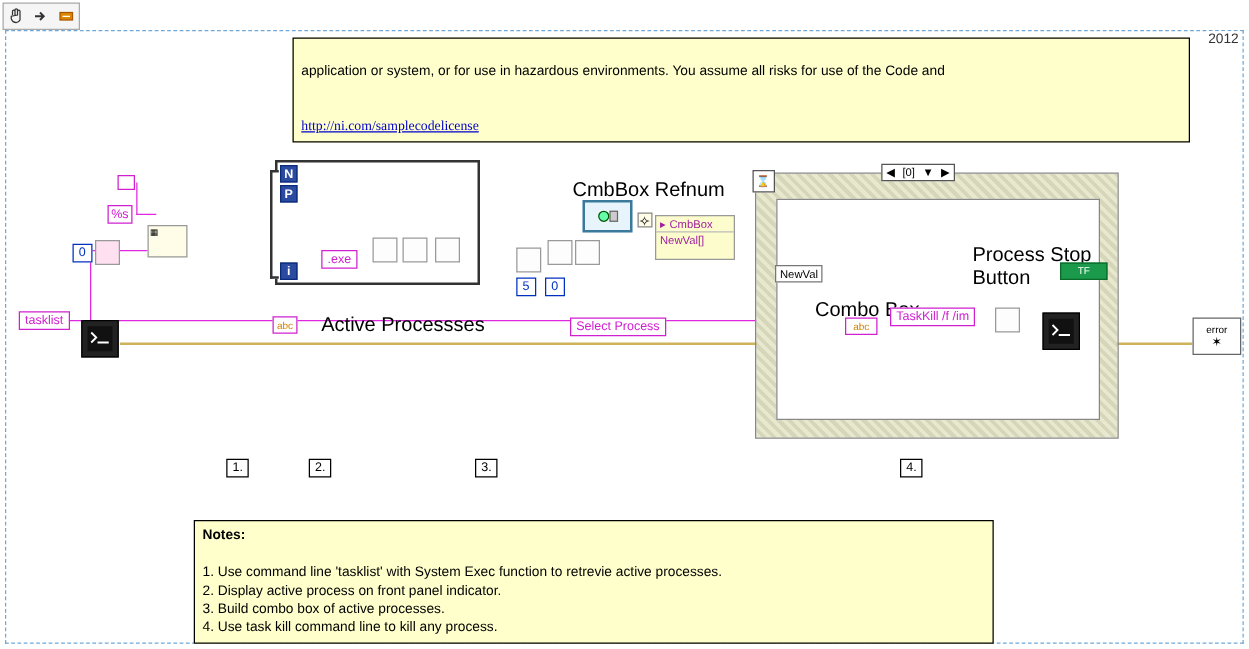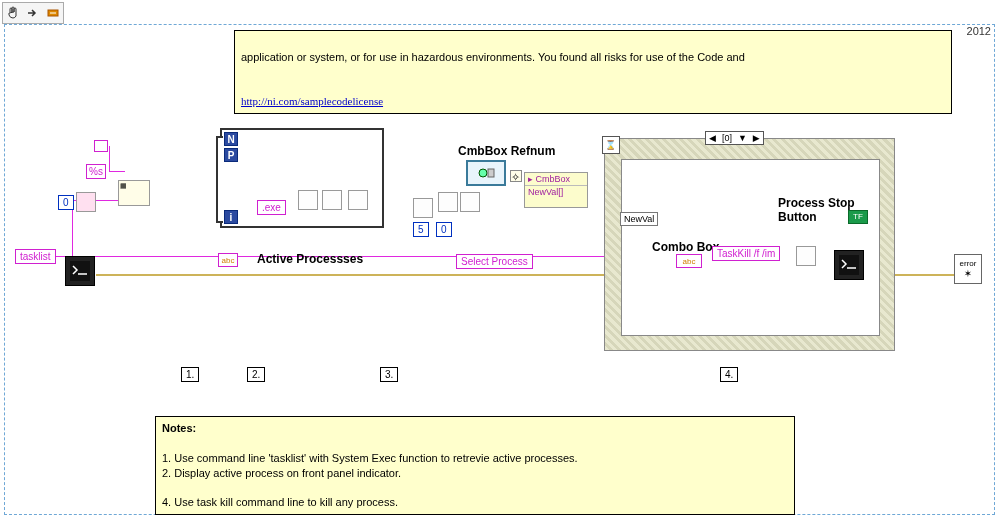--- a/index.html
+++ b/index.html
@@ -124,22 +124,21 @@
     background: #fff;
     color: #0030c0;
     padding: 1px 4px;
     font-size: 10px;
     min-width: 12px;
     text-align: center;
   }
   .plain-label {
     position: absolute;
     color: #000;
-    font-size: 12px;
-    font-weight: bold;
+    font-size: 16px;
   }
 
   
   .step {
     position: absolute;
     border: 1px solid #000;
     padding: 1px 4px;
     font-size: 10px;
     background: #fff;
   }
@@ -179,26 +178,26 @@
     display: flex; align-items: center; gap: 3px;
   }
   .prop-node .row:last-child { border-bottom: none; }
 
   
   .wire-pink-v { position: absolute; width: 1px; background: #e028e0; }
   .wire-pink-h { position: absolute; height: 1px; background: #e028e0; }
   .wire-yellow-h { position: absolute; height: 2px; background: #c0a030; opacity: 0.8; }
 
   .tf-ico {
-    position: absolute; width: 20px; height: 14px;
+    position: absolute; width: 38px; height: 14px;
     background: #1a9a4a; border: 1px solid #0a6a2a;
     color: #fff; font-size: 8px; text-align: center; line-height: 12px;
   }
   .err-cluster {
-    position: absolute; width: 28px; height: 30px;
+    position: absolute; width: 39px; height: 30px;
     border: 1px solid #666; background: #fff;
     display: flex; flex-direction: column;
     font-size: 8px; align-items: center; justify-content: center;
   }
   .newval {
     position: absolute;
     background: #fff; border: 1px solid #777;
     font-size: 9px; padding: 1px 3px;
   }
 </style>
@@ -222,21 +221,21 @@
         <path d="M4 7 H10" stroke="#fff"></path>
       </svg>
   </div>
 </div>
 
 <div class="dashed-border"></div>
 <div class="year">2012</div>
 
 <div class="note-box note-top">
   <br>
-  <span>  application or system, or for use in hazardous environments.  You found all risks for use of the Code and</span><br>
+  <span>  application or system, or for use in hazardous environments.  You assume all risks for use of the Code and</span><br>
   <br><br>
   <a class="link" href="#">http://ni.com/samplecodelicense</a>
 </div>
 
 <div class="wire-yellow-h" style="left:96px; top:274px; width:858px;"></div>
 <div class="wire-pink-h" style="left:56px; top:256px; width:555px;"></div>
 <div class="wire-pink-h" style="left:72px; top:200px; width:75px;"></div>
 <div class="wire-pink-v" style="left:72px; top:200px; height:56px;"></div>
 <div class="wire-pink-h" style="left:109px; top:171px; width:16px;"></div>
 <div class="wire-pink-v" style="left:109px; top:146px; height:26px;"></div>
@@ -337,15 +336,15 @@
 
 <div class="step" style="left:181px; top:367px;">1.</div>
 <div class="step" style="left:247px; top:367px;">2.</div>
 <div class="step" style="left:380px; top:367px;">3.</div>
 <div class="step" style="left:720px; top:367px;">4.</div>
 
 <div class="note-box note-bottom">
   <b>Notes:</b><br><br>
   <span>1. Use command line 'tasklist' with System Exec function to retrevie active processes.</span><br>
   <span>2.  Display active process on front panel indicator.</span><br>
-  <br>
+  <span>3.  Build combo box of active processes.</span><br>
   <span>4. Use task kill command line to kill any process.</span>
 </div>
 
 </body></html>

